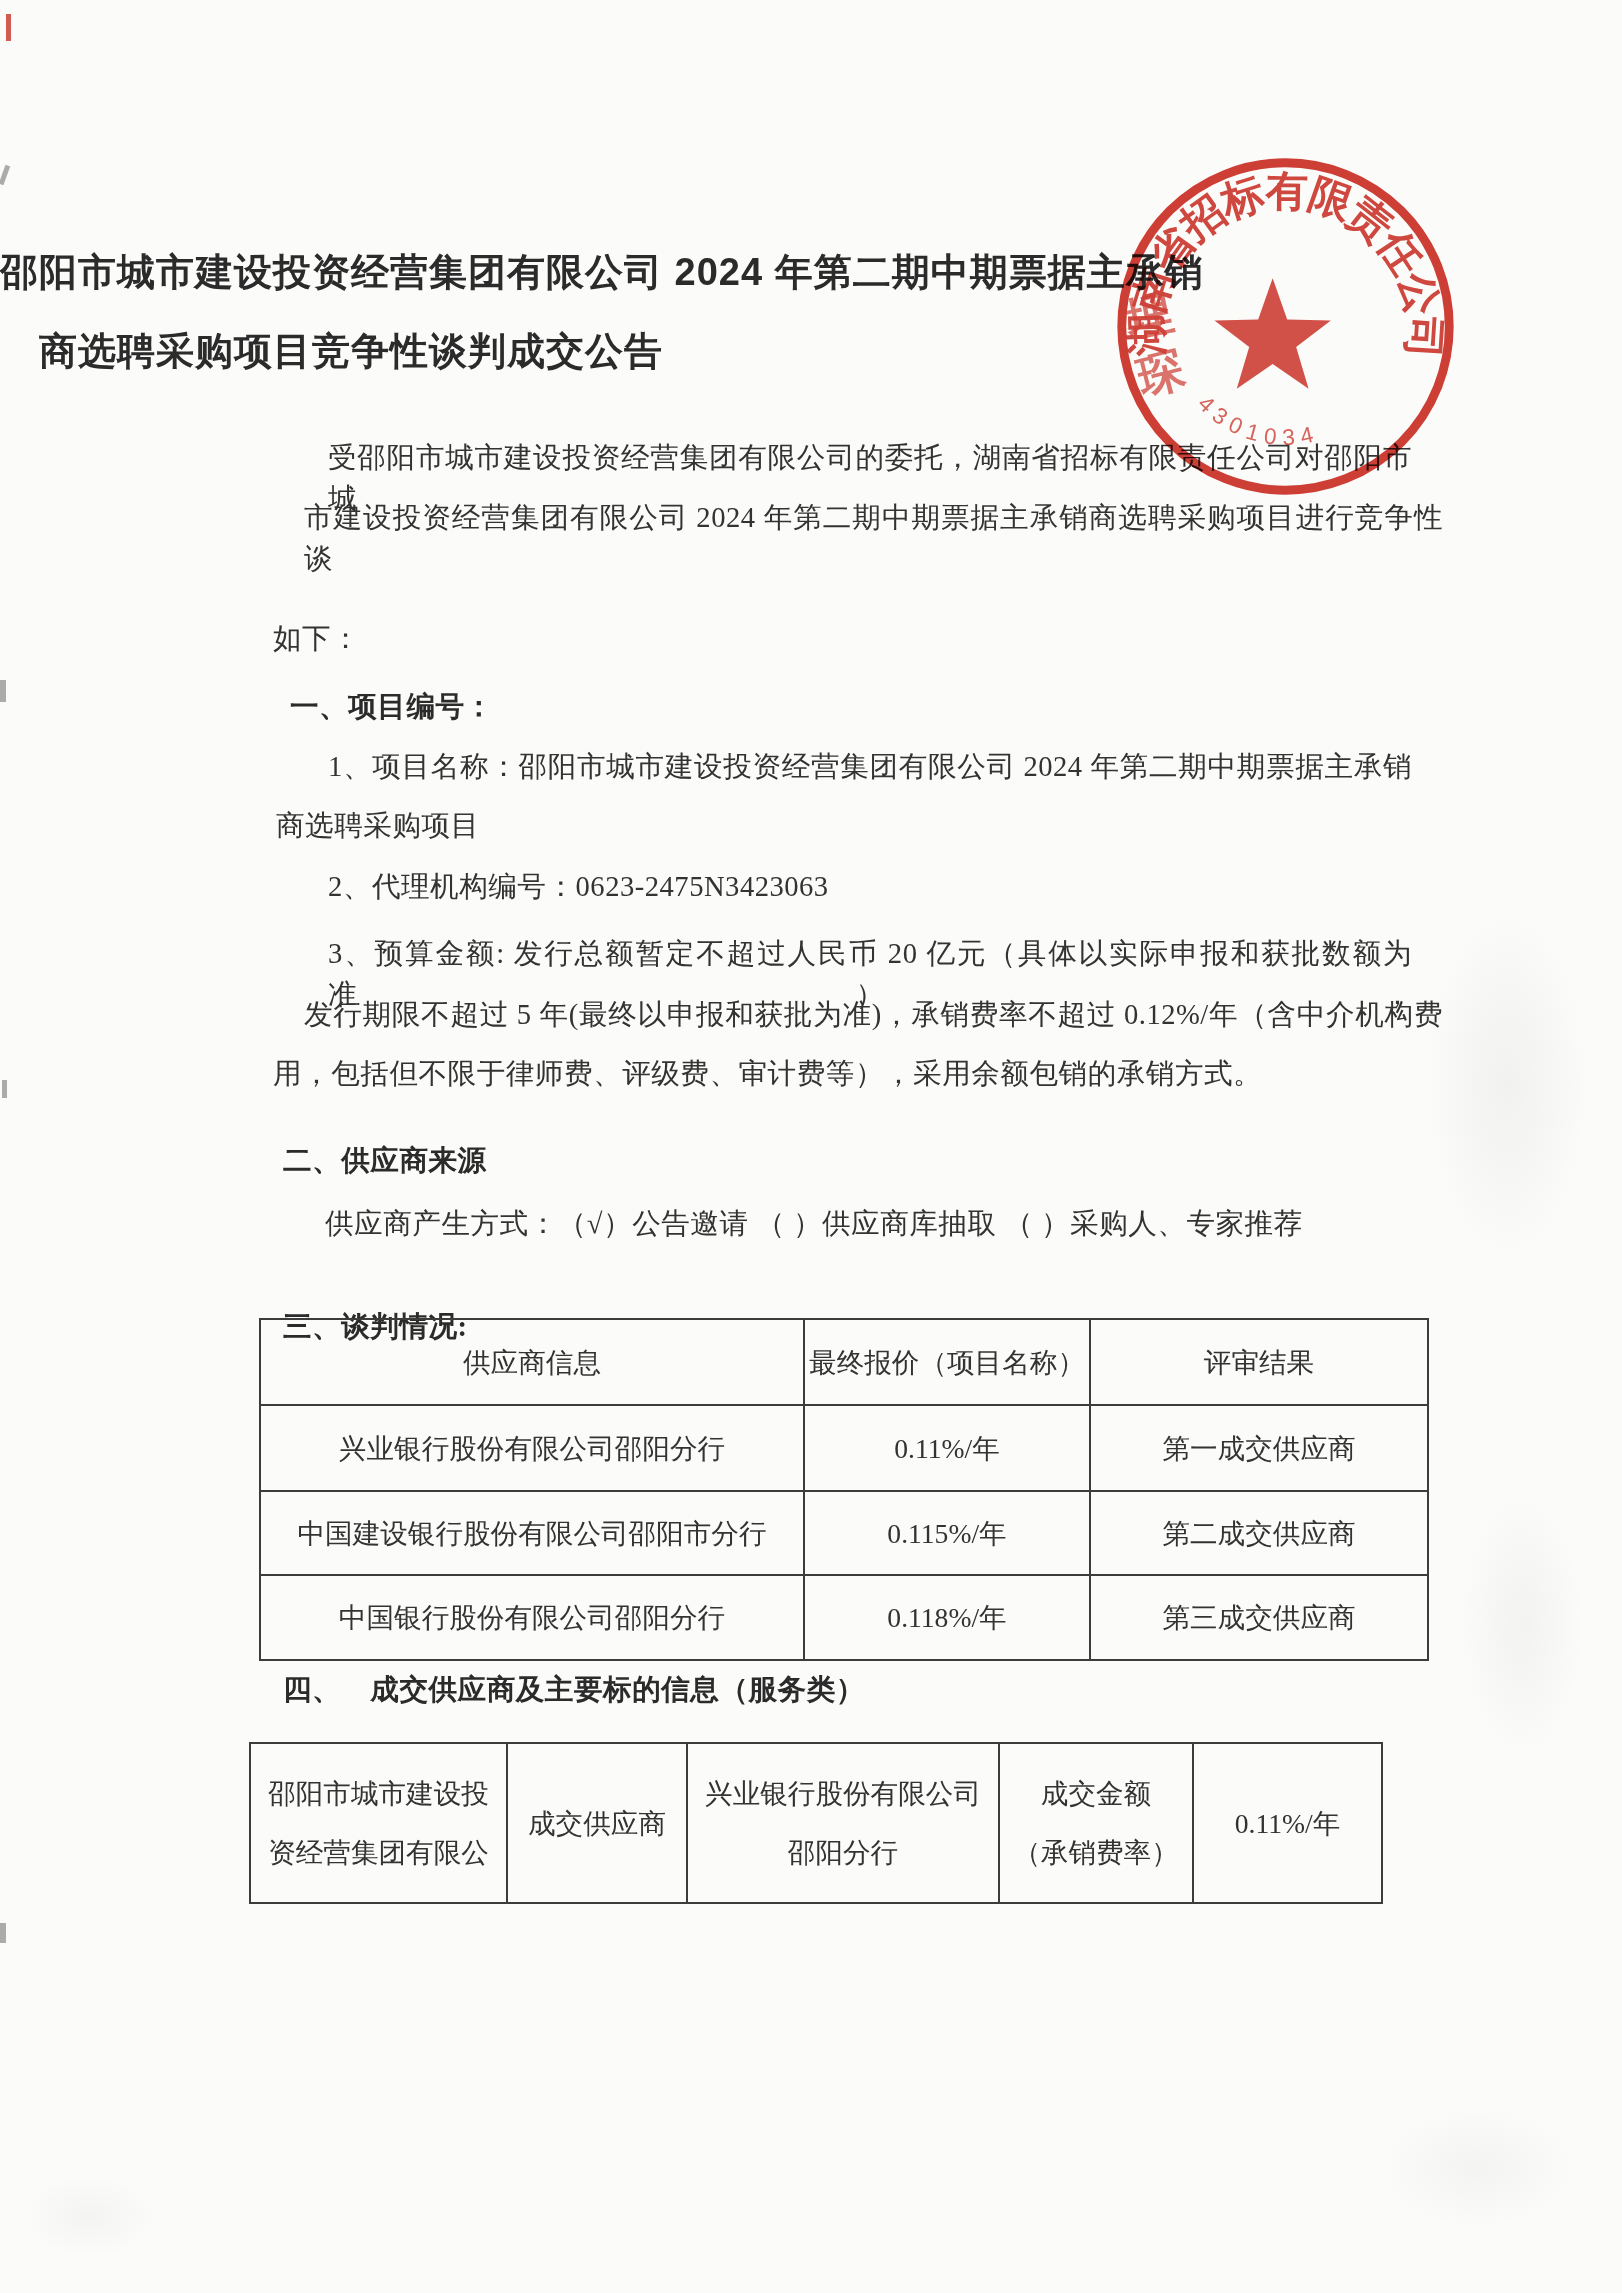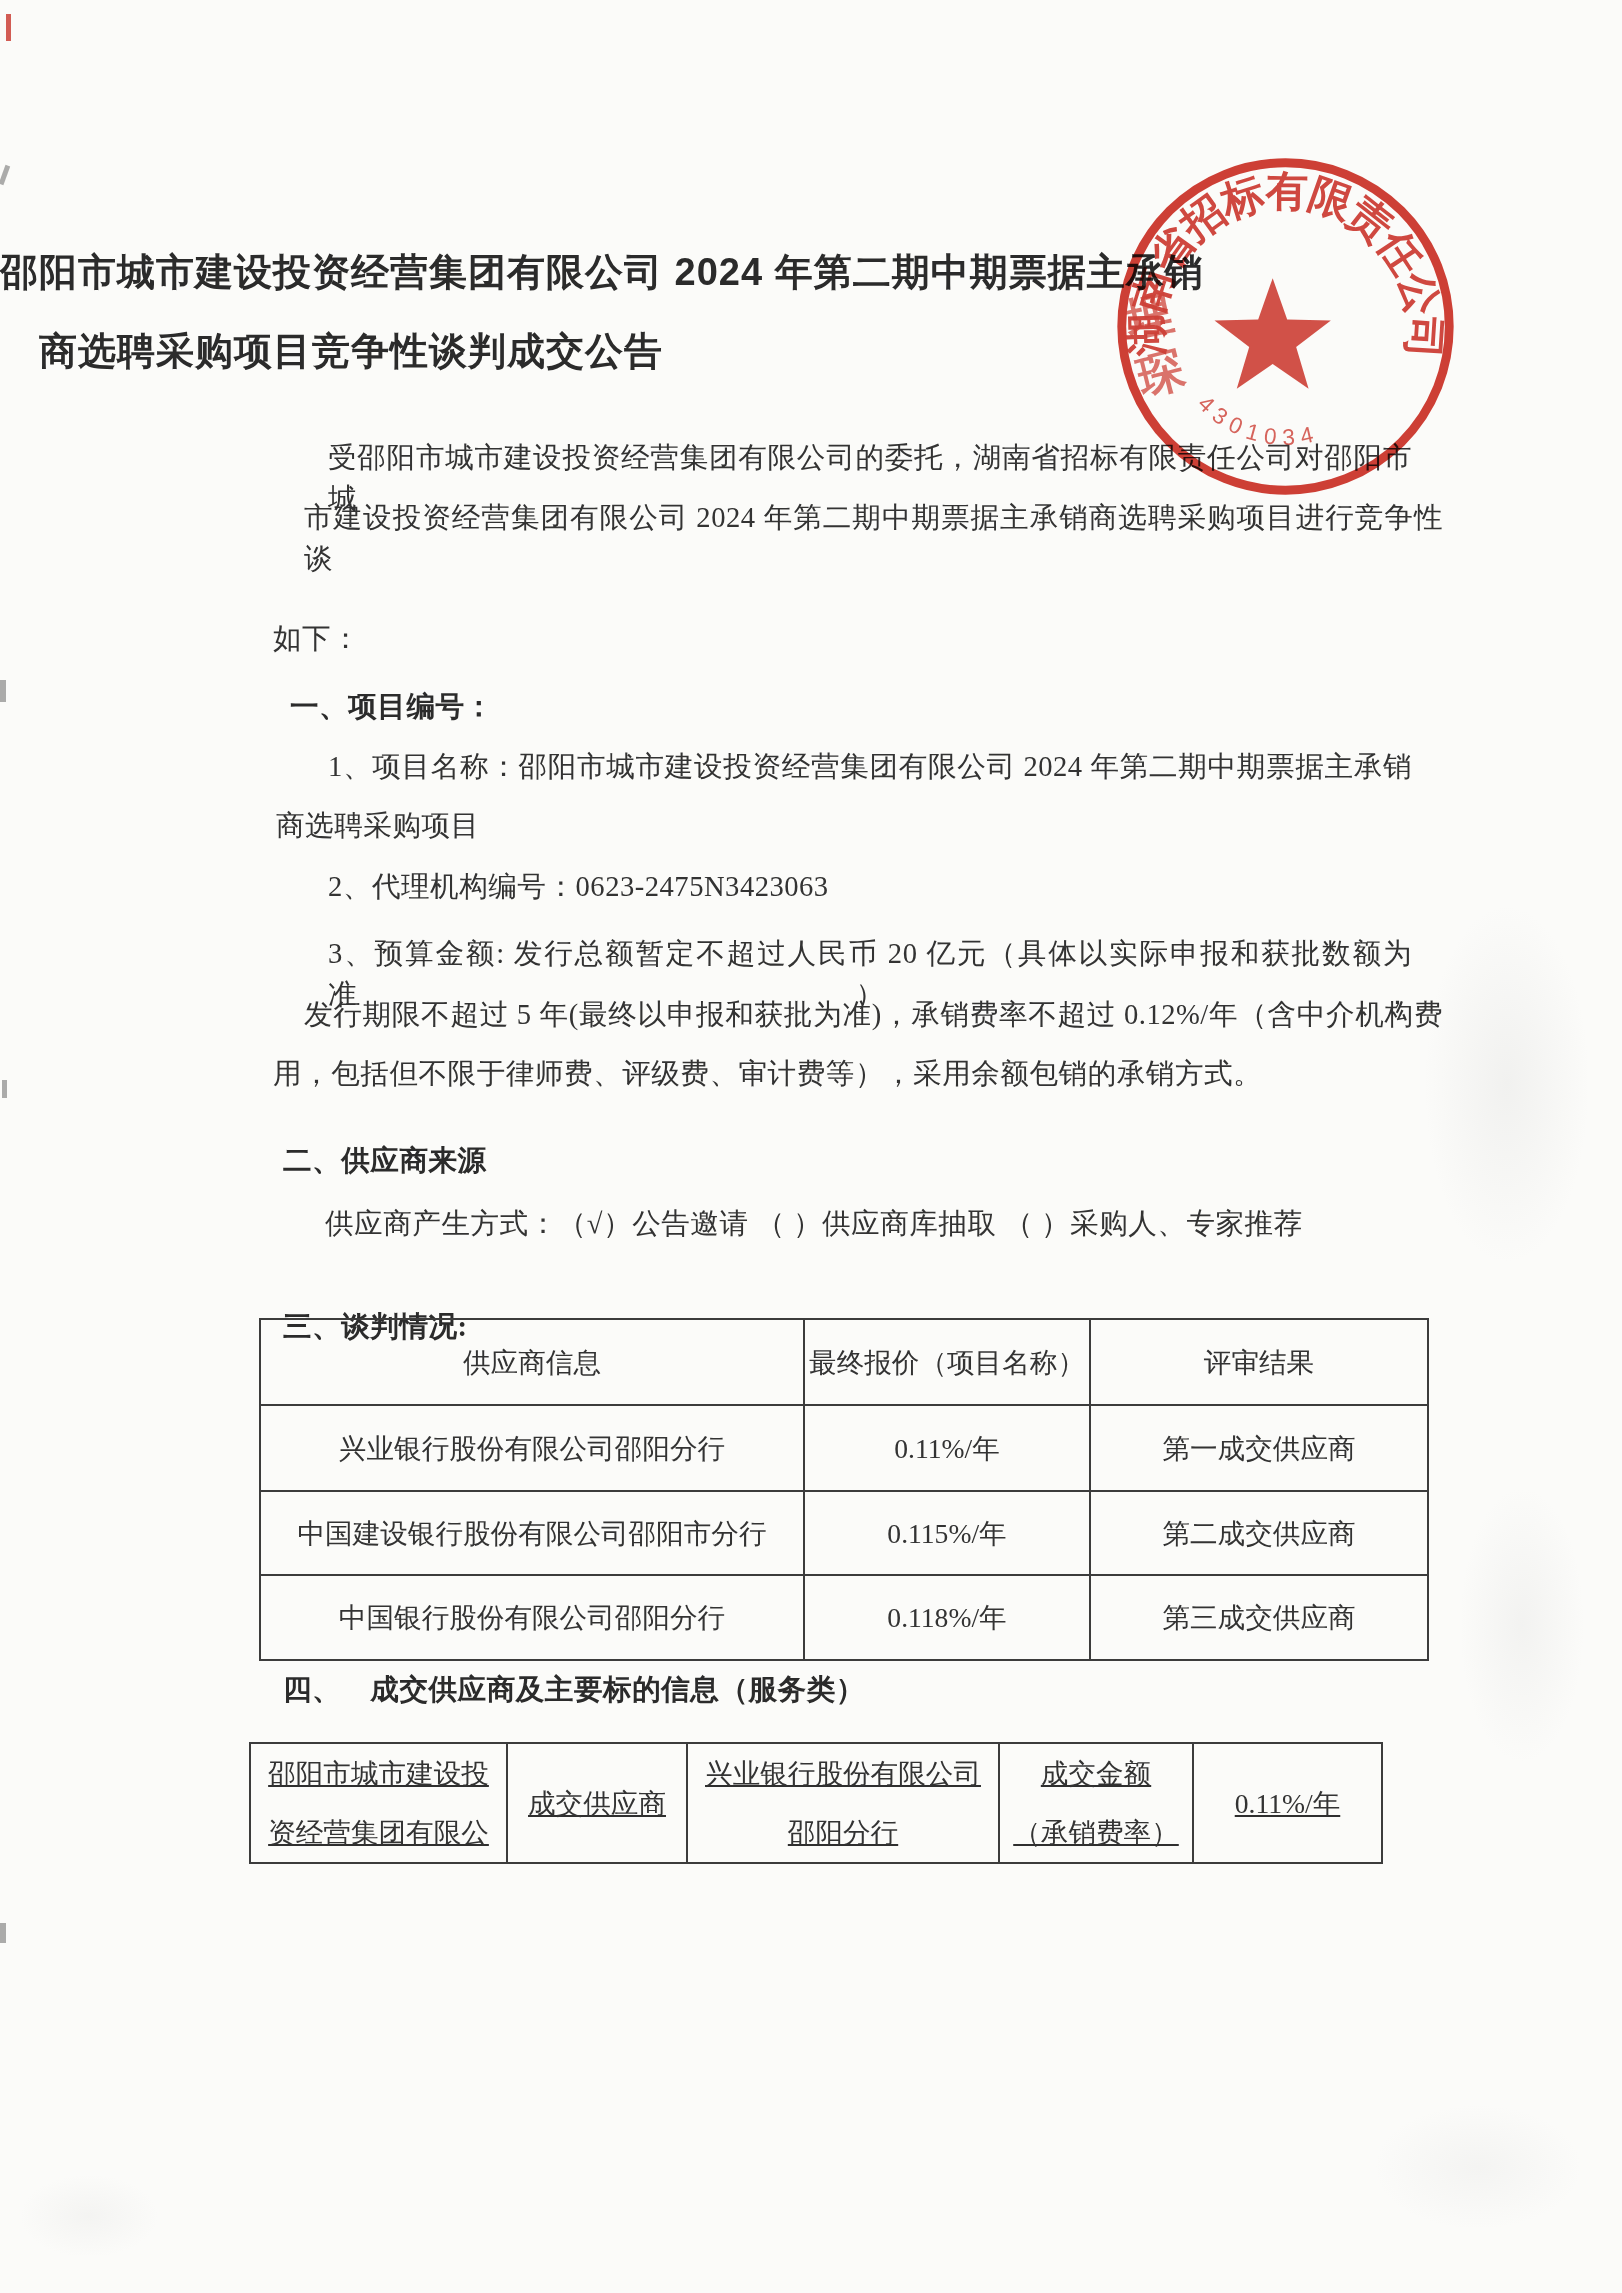--- a/index.html
+++ b/index.html
@@ -108,21 +108,21 @@
 
   <table style="left:249px;top:1742px;width:1133px;">
     <colgroup>
       <col style="width:257px;">
         <col style="width:180px;">
         <col style="width:312px;">
       <col style="width:194px;">
         <col style="width:189px;">
     </colgroup>
     <tbody>
-    <tr style="height:120px;text-decoration:underline;">
+    <tr style="height:160px;">
       <td class="t2-multiline">
         <div>邵阳市城市建设投</div>
         <div>资经营集团有限公</div>
       </td>
       <td>成交供应商</td>
       <td class="t2-multiline">
         <div>兴业银行股份有限公司</div>
         <div>邵阳分行</div>
       </td>
       <td class="t2-multiline">

